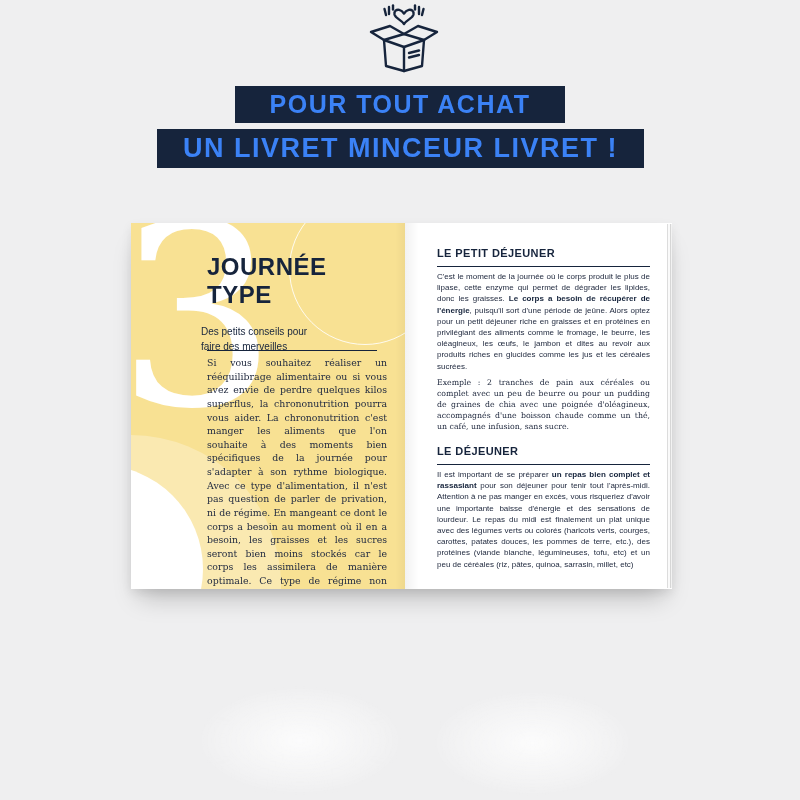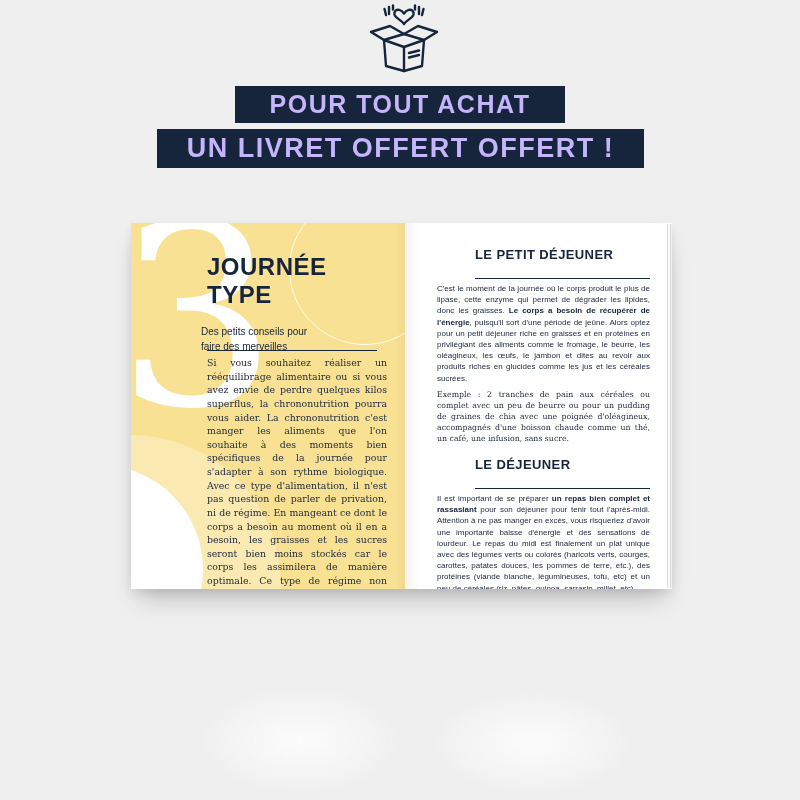--- a/index.html
+++ b/index.html
@@ -22,21 +22,21 @@
   
   .gift-icon{left:360px;top:4px;width:88px;height:72px;}
   .gift-icon svg{width:100%;height:100%;}
   .gift-icon path, .gift-icon line, .gift-icon polyline, .gift-icon polygon{
     fill:none;stroke:var(--navy);stroke-width:2.4;stroke-linecap:round;stroke-linejoin:round;
   }
 
   
   .banner{
     background:var(--navy);
-    color:#c4b5fd;
+    color:#3b82f6;
     display:flex;align-items:center;justify-content:center;
     font-weight:700;
     letter-spacing:1.5px;
     font-family:"Liberation Sans", sans-serif;
   }
   .banner-1{left:235px;top:86px;width:330px;height:37px;font-size:25px;}
   .banner-2{left:157px;top:129px;width:487px;height:39px;font-size:27px;}
 
   
   .book{
@@ -115,25 +115,24 @@
   }
 
   
   .content-col{
     left:32px;top:24px;width:213px;
   }
   .section{margin-bottom:13px;}
   .section-title{
     color:var(--navy);
     font-weight:700;
-    font-size:13px;
+    font-size:11px;
     letter-spacing:0.4px;
-    padding-bottom:16px;
+    padding-bottom:7px;
     border-bottom:1px solid var(--navy);
-    margin-left:38px;
   }
   .section-body{
     margin-top:4px;
     font-family:Liberation Sans, sans-serif;
     font-size:8px;line-height:1.4;
     color:var(--page_text);
     text-align:justify;
   }
   .section-body b{color:var(--navy);}
   .section-example{
@@ -176,21 +175,21 @@
     <line x1="44" y1="43" x2="44" y2="67"></line>
     <line x1="49" y1="49" x2="59" y2="46.5"></line>
     <line x1="49" y1="53.5" x2="59" y2="51"></line>
   </svg>
 </div>
 
 <div class="abs banner banner-1">
   <span>POUR TOUT ACHAT</span>
 </div>
 <div class="abs banner banner-2">
-  <span>UN LIVRET OFFERT OFFERT !</span>
+  <span>UN LIVRET MINCEUR LIVRET !</span>
 </div>
 
 <div class="abs book">
 
   <div class="abs page-left">
     <div class="abs circle-outline"></div>
     <div class="abs circle-soft"></div>
     <div class="abs circle-solid"></div>
     <div class="abs chapter-number">3</div>
     <div class="abs chapter-title">JOURNÉE

